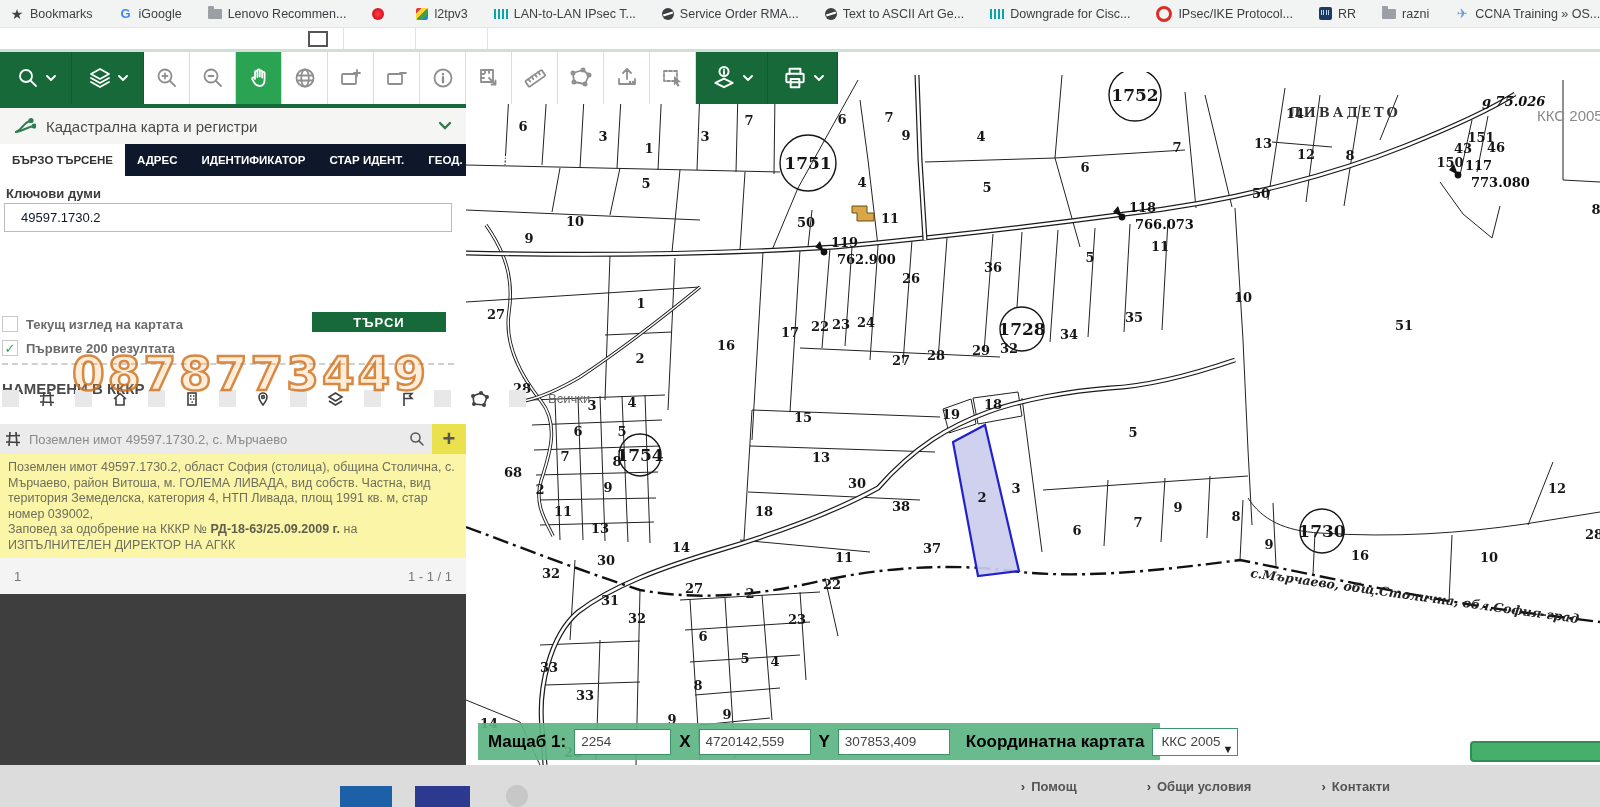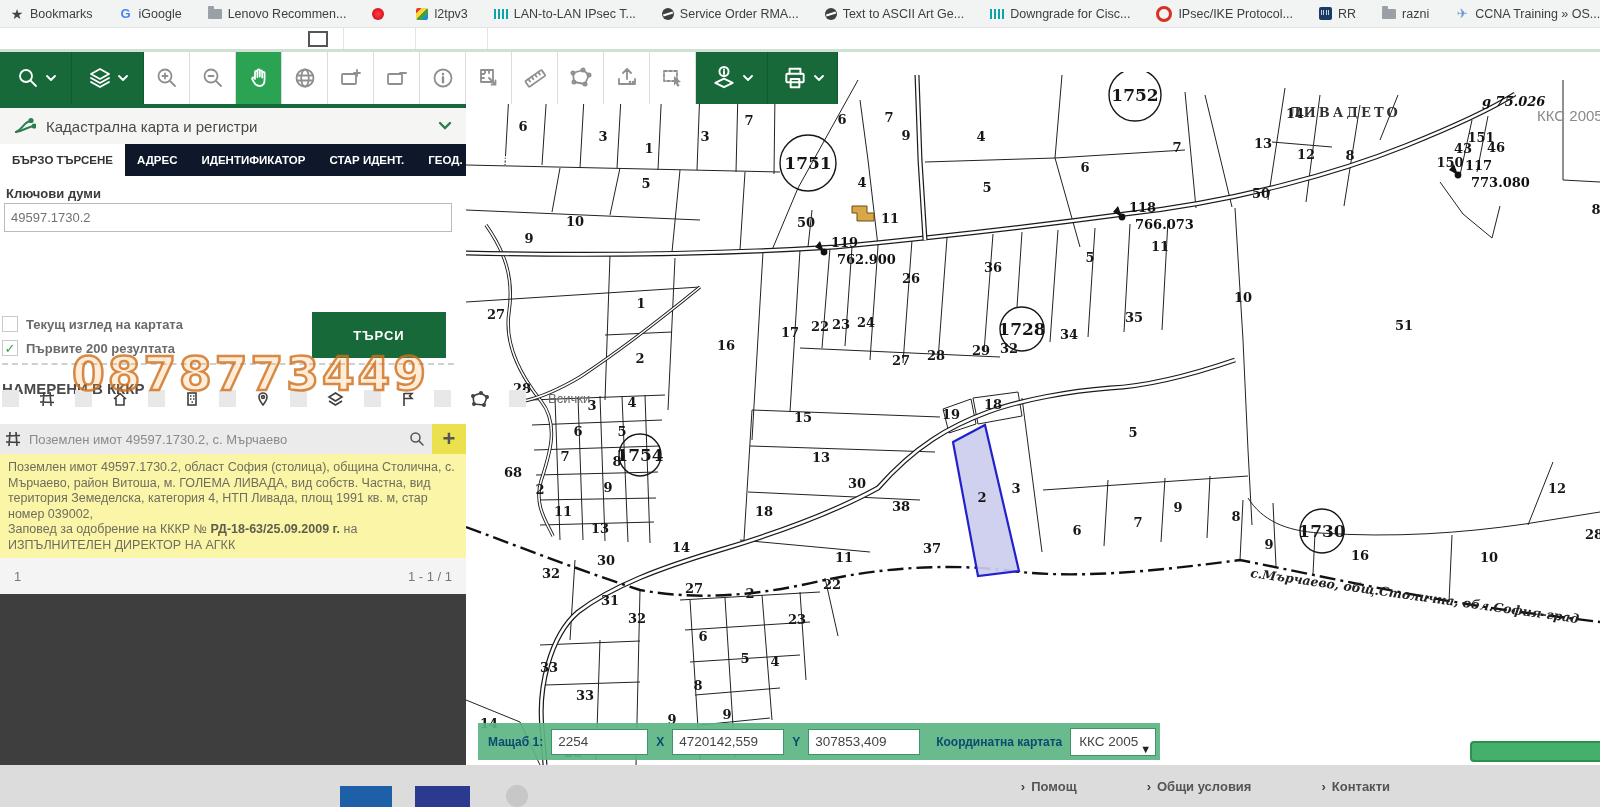--- a/index.html
+++ b/index.html
@@ -59,48 +59,48 @@
   .map-area{font:600 13px "DejaVu Serif",serif;letter-spacing:3px;fill:#333;text-anchor:middle;}
   .map-sheet{font:15px "Liberation Sans",sans-serif;fill:#8a8a8a;}
   .map-boundary{font:italic 600 12.5px "DejaVu Serif",serif;fill:#222;}
   .map-elev-i{font:italic 700 13px "DejaVu Serif",serif;fill:#111;}
   .selparcel{fill:#ccccee;fill-opacity:.92;stroke:#2222cc;stroke-width:2.2;}
   .bldg{fill:#d9a648;stroke:#6b4e12;stroke-width:1;}
 
   
   .statusbar{position:absolute;left:12px;top:651px;width:682px;height:37px;background:rgba(92,181,132,.92);
              display:flex;align-items:center;gap:8px;padding:0 10px;box-sizing:border-box;z-index:20;}
-  .sb-label{color:#0c4a6e;font-weight:bold;font-size:12px;white-space:nowrap;}
+  .sb-label{color:#000000;font-weight:bold;font-size:17px;white-space:nowrap;}
   .sb-input{background:#fff;border:1px solid #3f9368;height:26px;font-size:13.5px;color:#444;
             padding:0 6px;box-sizing:border-box;font-family:"Liberation Sans",sans-serif;}
   .sb-select{background:#fff;border:1px solid #3f9368;height:26px;min-width:72px;display:flex;align-items:center;
              justify-content:space-between;padding:0 4px 0 8px;font-size:13.5px;color:#444;cursor:pointer;}
   .sb-select .car{font-size:11px;color:#222;align-self:flex-end;}
   .green-pill{position:absolute;left:1004px;top:669px;width:140px;height:17px;background:#45b06b;
               border:2px solid #2e8f52;border-radius:4px;z-index:20;}
 
   
   .sidebar{position:absolute;left:0;top:104px;width:466px;height:661px;background:#3e3e3e;z-index:25;}
   .s-header{position:absolute;left:0;top:0;width:466px;height:40px;background:#f5f6f4;border-top:4px solid #17693a;
             display:flex;align-items:center;box-sizing:border-box;}
   .s-header .ttl{font-size:15px;color:#4a4a4a;margin-left:10px;}
   .s-branch{margin-left:14px;display:flex;}
   .s-chev{position:absolute;right:14px;color:#2e7d4f;}
   .s-tabs{position:absolute;left:0;top:40px;width:466px;height:32px;background:#0f172a;display:flex;align-items:stretch;}
   .s-tab{color:#fff;font-size:11.5px;font-weight:bold;display:flex;align-items:center;padding:0 12px;cursor:pointer;white-space:nowrap;}
   .s-tab.act{background:#fff;color:#333;}
   .s-body{position:absolute;left:0;top:72px;width:466px;height:418px;background:#fff;}
   .kw-label{position:absolute;left:6px;top:10px;font-size:13px;font-weight:bold;color:#3a3a3a;}
-  .kw-input{position:absolute;left:4px;top:27px;width:448px;height:29px;border:1px solid #bbb;font-size:13px;color:#737373;
-            padding:0 6px;box-sizing:border-box;font-family:"Liberation Sans",sans-serif;}
+  .kw-input{position:absolute;left:4px;top:27px;width:448px;height:29px;border:1px solid #bbb;font-size:13px;color:#0f172a;
+            padding:0 16px;box-sizing:border-box;font-family:"Liberation Sans",sans-serif;}
   .cbrow{position:absolute;left:2px;display:flex;align-items:flex-end;gap:8px;}
   .cbx{width:16px;height:16px;background:#fff;border:1px solid #c9c9c9;box-sizing:border-box;display:flex;
        align-items:center;justify-content:center;font-size:13px;color:#2aa353;cursor:pointer;}
   .cblab{font-size:13px;font-weight:bold;color:#6a6a6a;}
-  .btn-search{position:absolute;left:312px;top:136px;width:134px;height:46px;background:#17693a;color:#fff;
+  .btn-search{position:absolute;left:312px;top:136px;width:134px;height:20px;background:#17693a;color:#fff;
               border:none;font-weight:bold;font-size:13px;letter-spacing:1px;cursor:pointer;font-family:"Liberation Sans",sans-serif;}
   .dashsep{position:absolute;left:2px;top:187px;width:452px;border-top:2px dashed #cfcfcf;}
   .found{position:absolute;left:2px;top:204px;font-size:15px;font-weight:bold;color:#4a4a4a;}
   .filt-row{position:absolute;left:2px;top:214px;display:flex;align-items:center;gap:20px;}
   .fcb{width:17px;height:17px;background:#e8e8e8;cursor:pointer;}
   .ficon{color:#3f3f3f;display:flex;}
   .ficon svg{stroke:#3f3f3f;fill:none;stroke-width:1.6;}
   .f-all{font-size:13px;color:#6a6a6a;margin-left:2px;}
   .res-head{position:absolute;left:0;top:248px;width:466px;height:30px;background:#ebebeb;display:flex;align-items:center;cursor:pointer;}
   .res-head .gi{margin-left:5px;display:flex;}

